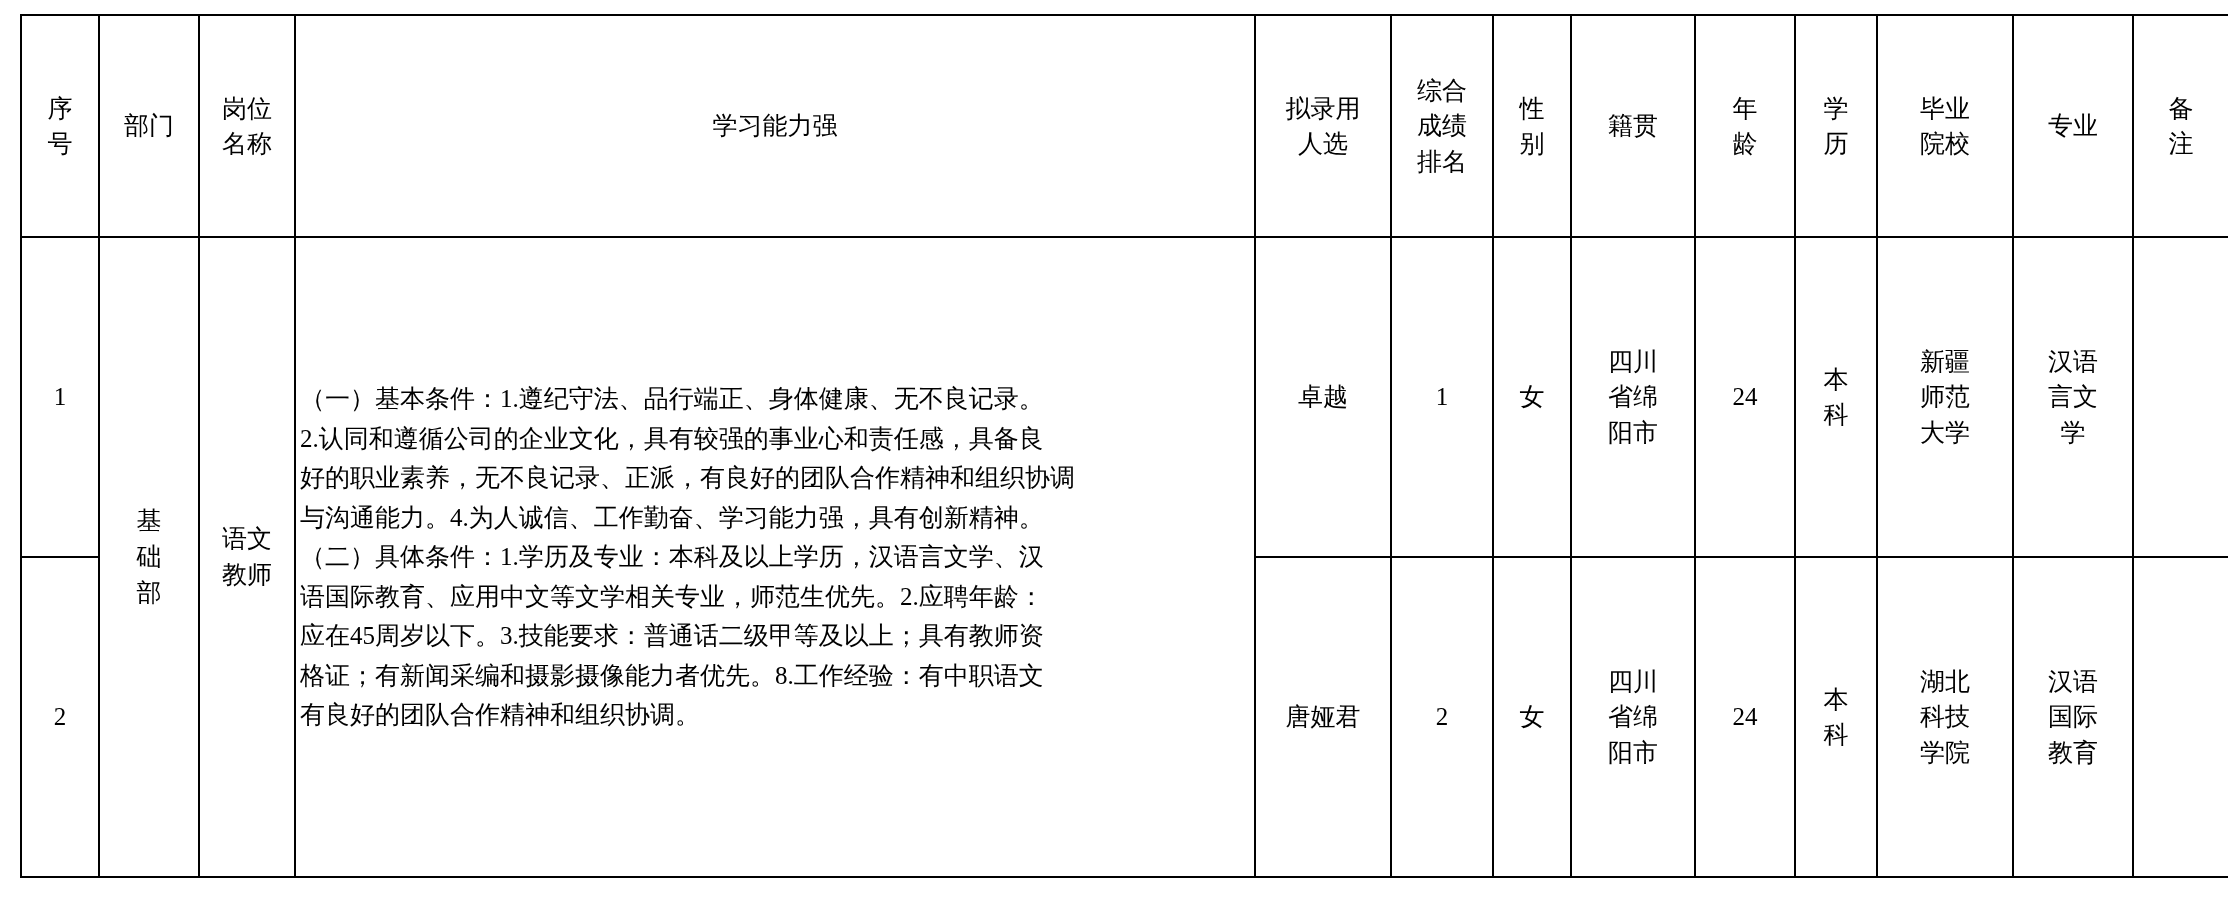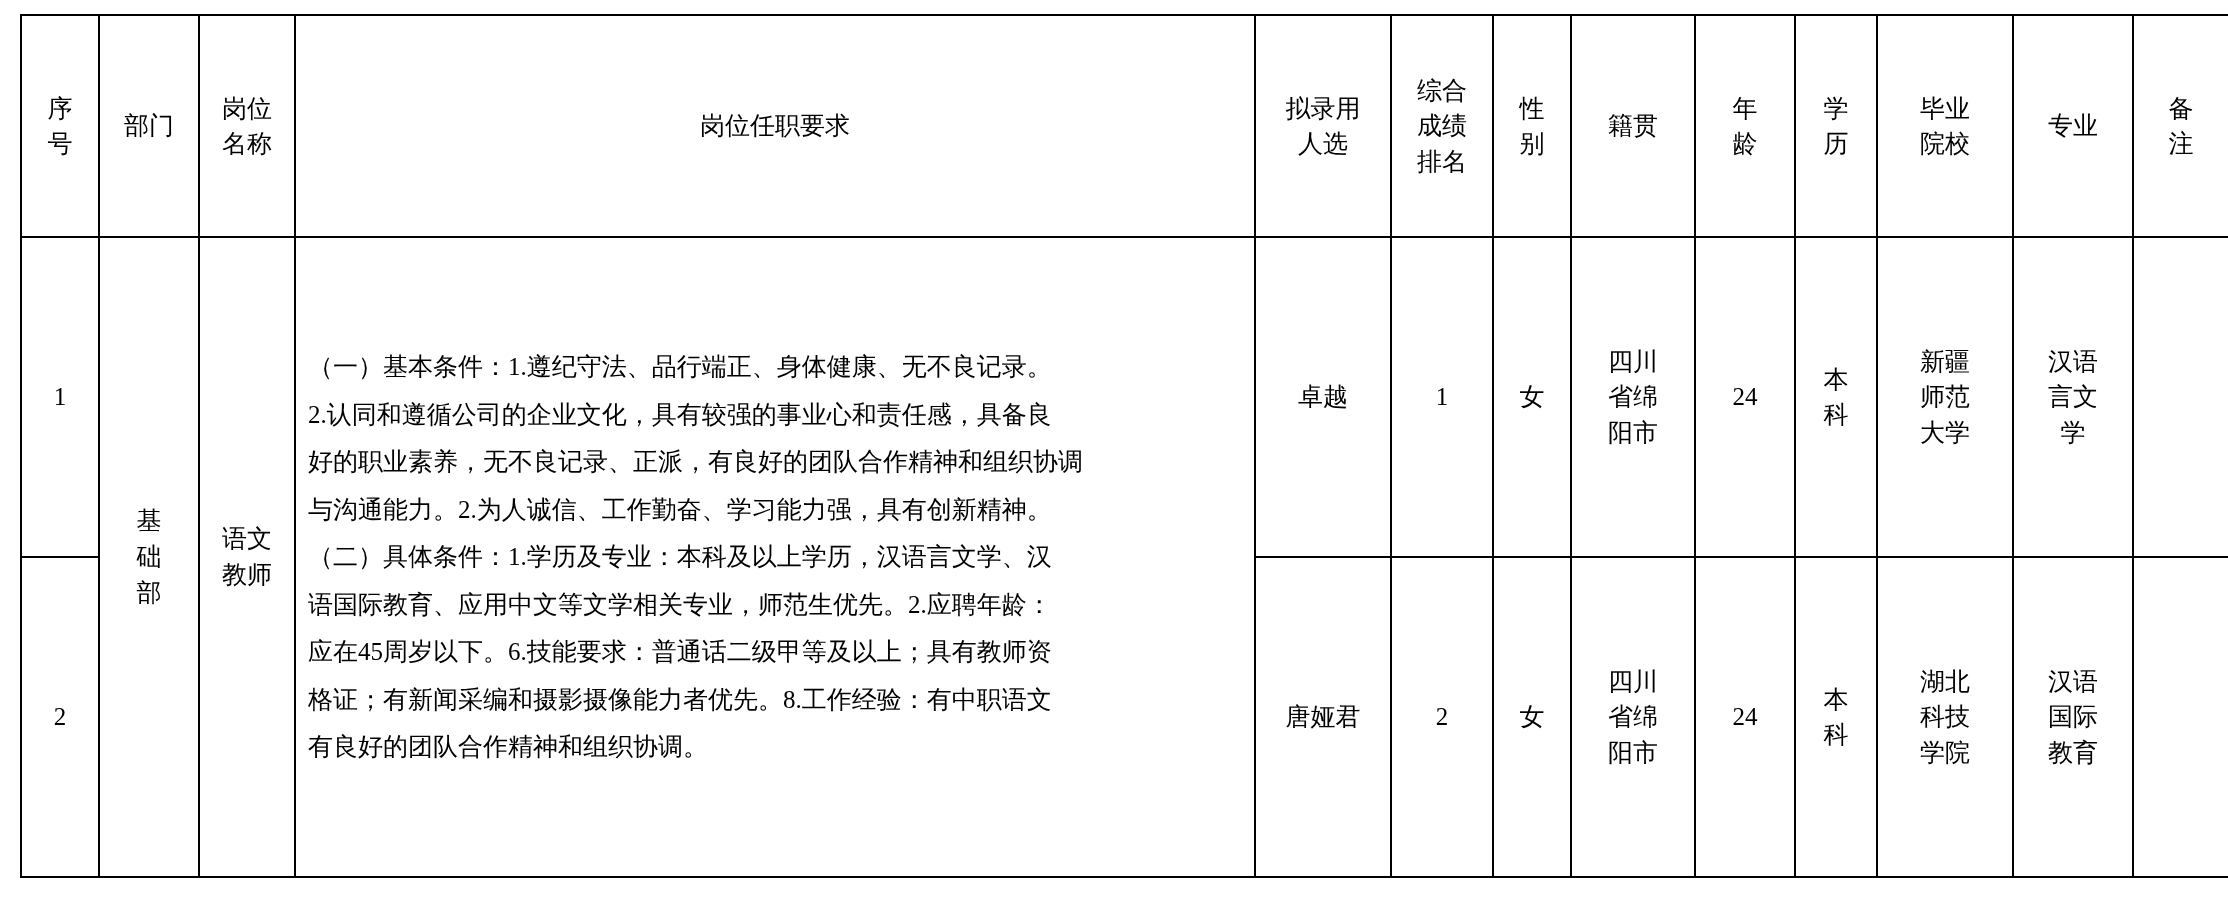--- a/index.html
+++ b/index.html
@@ -67,21 +67,21 @@
   .cell-center {
     text-align: center;
   }
   .req-cell {
     text-align: left;
     padding: 14px 18px 14px 18px;
     line-height: 2.0;
     font-size: 25px;
   }
   .req-cell p {
-    margin: 12px;
+    margin: 4px;
   }
   .row-body td {
     height: 318px;
   }
   .dept-cell span, .post-cell span {
     display: block;
     line-height: 1.45;
   }
 </style>
 </head>
@@ -118,21 +118,21 @@
           </span>
         </th>
         <th class="hdr">
           <span class="stack">
             <span>岗位</span>
             <span>名称</span>
           </span>
         </th>
         <th class="hdr">
           <span class="stack">
-            <span>岗位任职要求</span>
+            <span>学习能力强</span>
           </span>
         </th>
         <th class="hdr">
           <span class="stack">
             <span>拟录用</span>
             <span>人选</span>
           </span>
         </th>
         <th class="hdr">
           <span class="stack">
@@ -192,24 +192,24 @@
           <span>部</span>
         </td>
         <td class="cell-center post-cell vert" rowspan="2">
           <span>语文</span>
           <span>教师</span>
         </td>
         <td class="req-cell" rowspan="2">
           <p>（一）基本条件：1.遵纪守法、品行端正、身体健康、无不良记录。</p>
           <p>2.认同和遵循公司的企业文化，具有较强的事业心和责任感，具备良</p>
           <p>好的职业素养，无不良记录、正派，有良好的团队合作精神和组织协调</p>
-          <p>与沟通能力。2.为人诚信、工作勤奋、学习能力强，具有创新精神。</p>
+          <p>与沟通能力。4.为人诚信、工作勤奋、学习能力强，具有创新精神。</p>
           <p>（二）具体条件：1.学历及专业：本科及以上学历，汉语言文学、汉</p>
           <p>语国际教育、应用中文等文学相关专业，师范生优先。2.应聘年龄：</p>
-          <p>应在45周岁以下。6.技能要求：普通话二级甲等及以上；具有教师资</p>
+          <p>应在45周岁以下。3.技能要求：普通话二级甲等及以上；具有教师资</p>
           <p>格证；有新闻采编和摄影摄像能力者优先。8.工作经验：有中职语文</p>
           <p>有良好的团队合作精神和组织协调。</p>
         </td>
         <td class="cell-center">卓越</td>
         <td class="cell-center">1</td>
         <td class="cell-center">女</td>
         <td class="cell-center vert">
           <span>四川</span>
           <span>省绵</span>
           <span>阳市</span>

